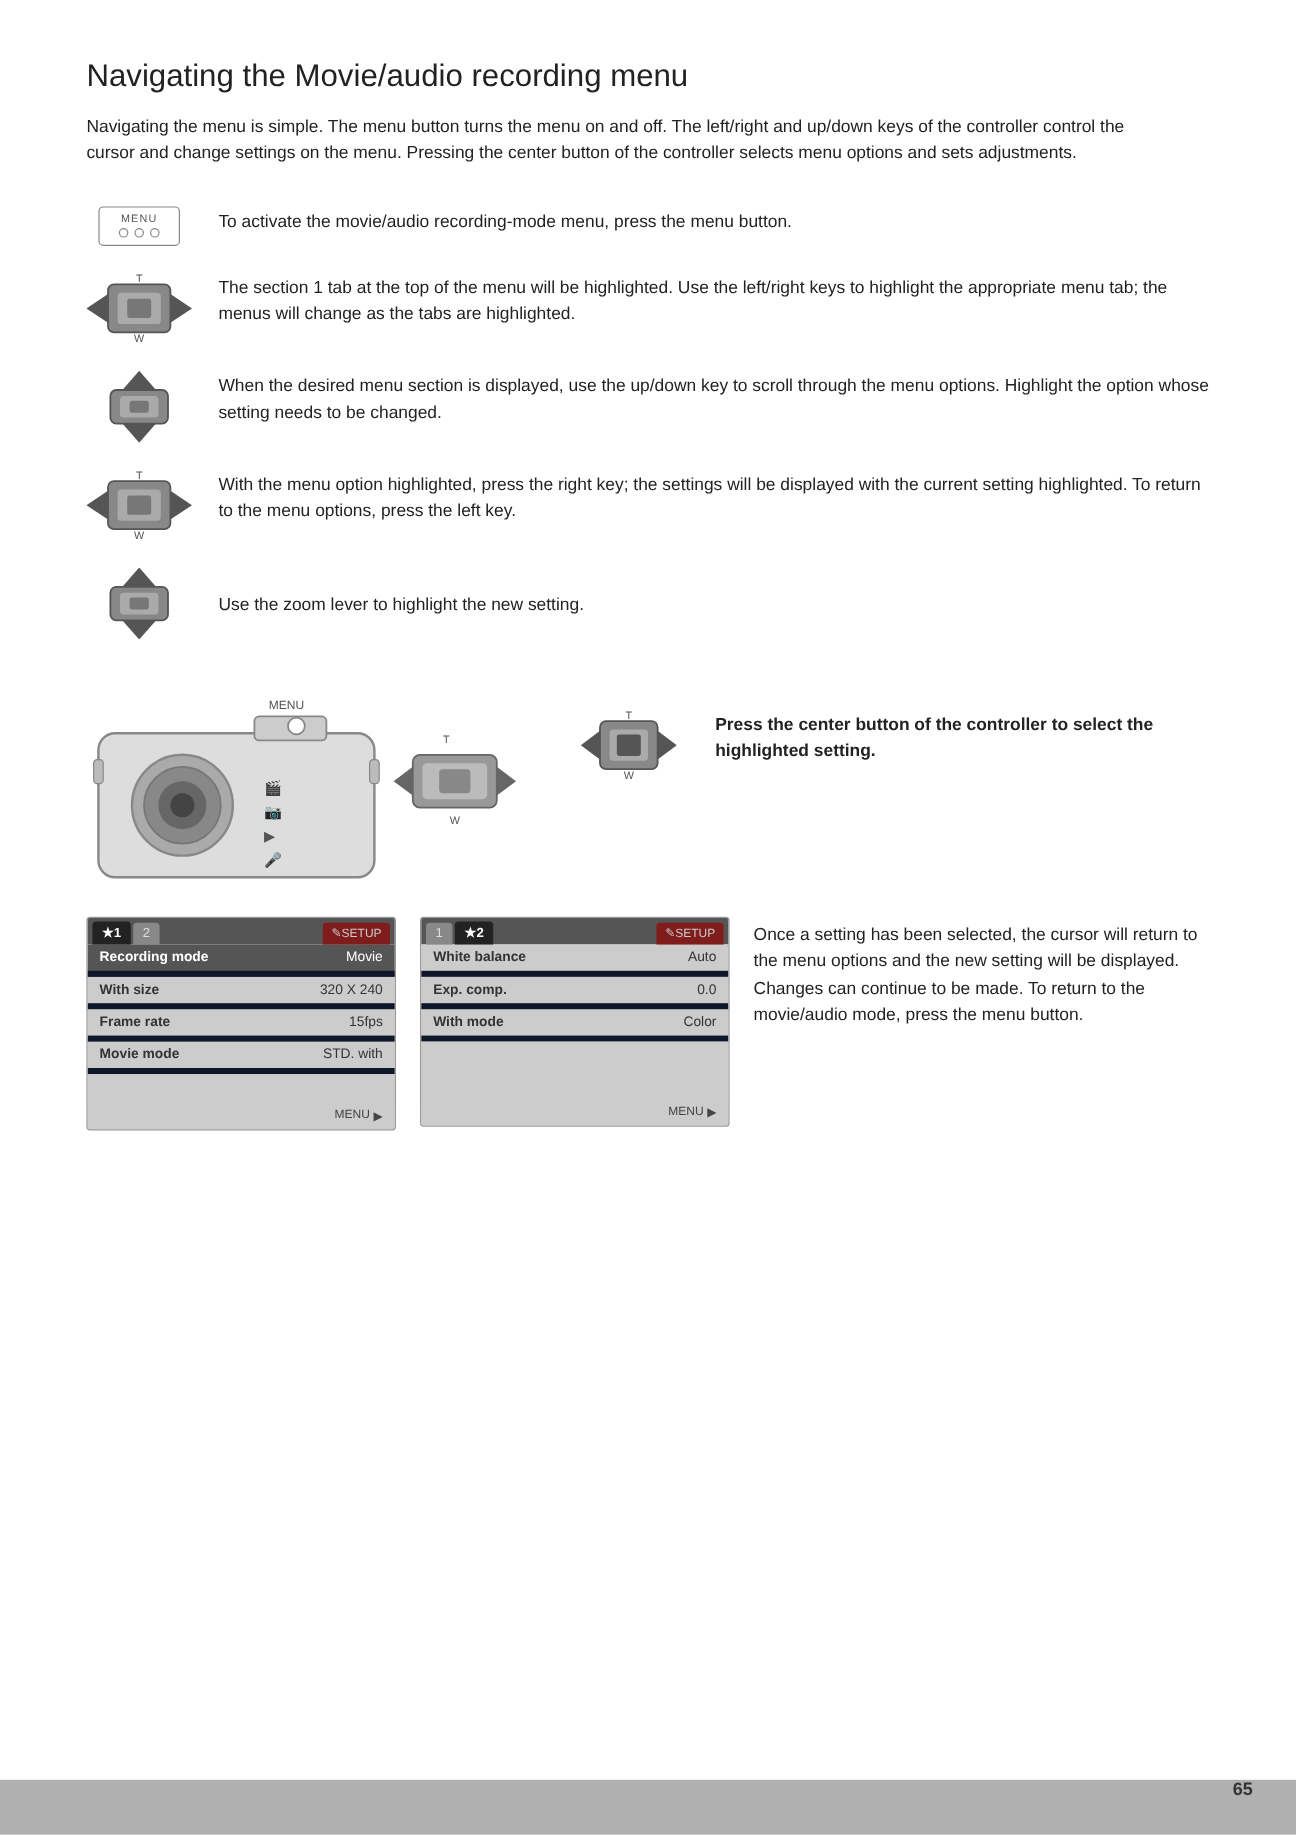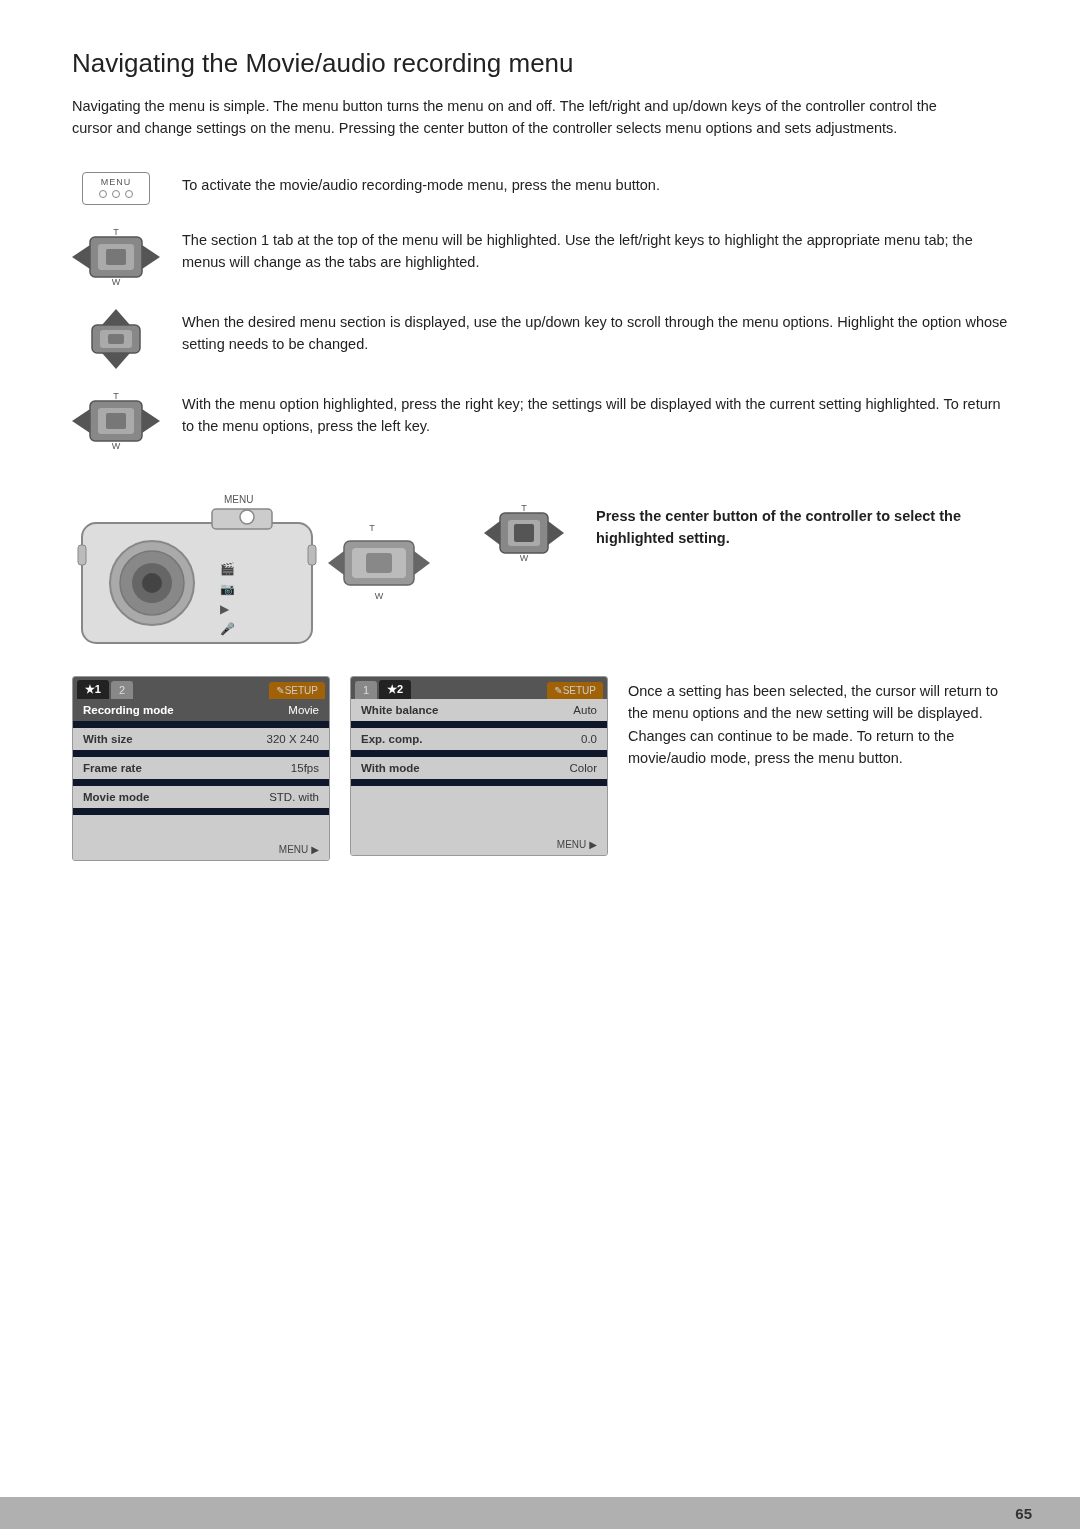--- a/index.html
+++ b/index.html
@@ -157,40 +157,40 @@
     }
     .tab-inactive {
       background: #888;
       color: #ddd;
       font-size: 11px;
       padding: 3px 8px 3px 8px;
       border-radius: 3px 3px 0 0;
     }
     .tab-setup {
       margin-left: auto;
-      background: #a16207;
+      background: #7f1d1d;
       color: #ccc;
       font-size: 10px;
       padding: 3px 7px 3px 7px;
       border-radius: 3px 3px 0 0;
       display: flex;
       align-items: center;
       gap: 2px;
       text-align: center;
     }
     .menu-body {
       background: #ccc;
       padding: 0;
     }
     .menu-row {
       display: flex;
       justify-content: space-between;
       padding: 5px 10px 5px 10px;
       font-size: 11.5px;
-      border-bottom: 7px solid #0f172a;
+      border-bottom: 5px solid #0f172a;
     }
     .menu-row.highlighted {
       background: #555;
       color: #fff;
     }
     .menu-row.highlighted .menu-val {
       color: #fff;
     }
     .menu-key {
       font-weight: bold;
@@ -219,25 +219,24 @@
     .menus-text {
       font-size: 14.5px;
       line-height: 1.55;
       flex: 1;
       padding-top: 4px;
     }
 
     
     .page-footer {
       background: #b0b0b0;
-      height: 32px;
-      display: flex;
-      align-items: center;
+      height: 46px;
+      display: flex;
       justify-content: flex-end;
-      padding: 0 48px;
+      padding: 0 36px;
     }
     .page-number {
       font-size: 15px;
       font-weight: bold;
       color: #333;
     }
   </style>
 </head>
 <body>
 
@@ -308,20 +307,32 @@
         <rect x="18" y="10" width="52" height="40" rx="5" fill="#888" stroke="#555" stroke-width="1.5"></rect>
         <text x="44" y="8" text-anchor="middle" font-size="9" fill="#555" font-family="Arial">T</text>
         <text x="44" y="58" text-anchor="middle" font-size="9" fill="#555" font-family="Arial">W</text>
         <rect x="26" y="17" width="36" height="26" rx="3" fill="#aaa"></rect>
         <rect x="34" y="22" width="20" height="16" rx="2" fill="#777"></rect>
       </svg>
     </div>
     <div class="text-cell">With the menu option highlighted, press the right key; the settings will be displayed with the current setting highlighted. To return to the menu options, press the left key.</div>
   </div>
 
+  <div class="zoom-row">
+    <div class="icon-cell">
+      <svg viewBox="0 0 72 60" width="72" height="60">
+        <polygon points="36,0 22,16 50,16" fill="#555"></polygon>
+        <polygon points="36,60 22,44 50,44" fill="#555"></polygon>
+        <rect x="12" y="16" width="48" height="28" rx="5" fill="#888" stroke="#555" stroke-width="1.5"></rect>
+        <rect x="20" y="21" width="32" height="18" rx="3" fill="#aaa"></rect>
+        <rect x="28" y="25" width="16" height="10" rx="2" fill="#777"></rect>
+      </svg>
+    </div>
+    <div class="text-cell">Use the zoom lever to highlight the new setting.</div>
+  </div>
 
   <div class="composite-section">
 
     <div class="camera-diagram">
       <svg viewBox="0 0 380 175" width="380" height="175">
 
         <rect x="10" y="50" width="230" height="120" rx="14" fill="#ddd" stroke="#888" stroke-width="2"></rect>
 
         <circle cx="80" cy="110" r="42" fill="#aaa" stroke="#888" stroke-width="2"></circle>
         <circle cx="80" cy="110" r="32" fill="#888" stroke="#777" stroke-width="1.5"></circle>

